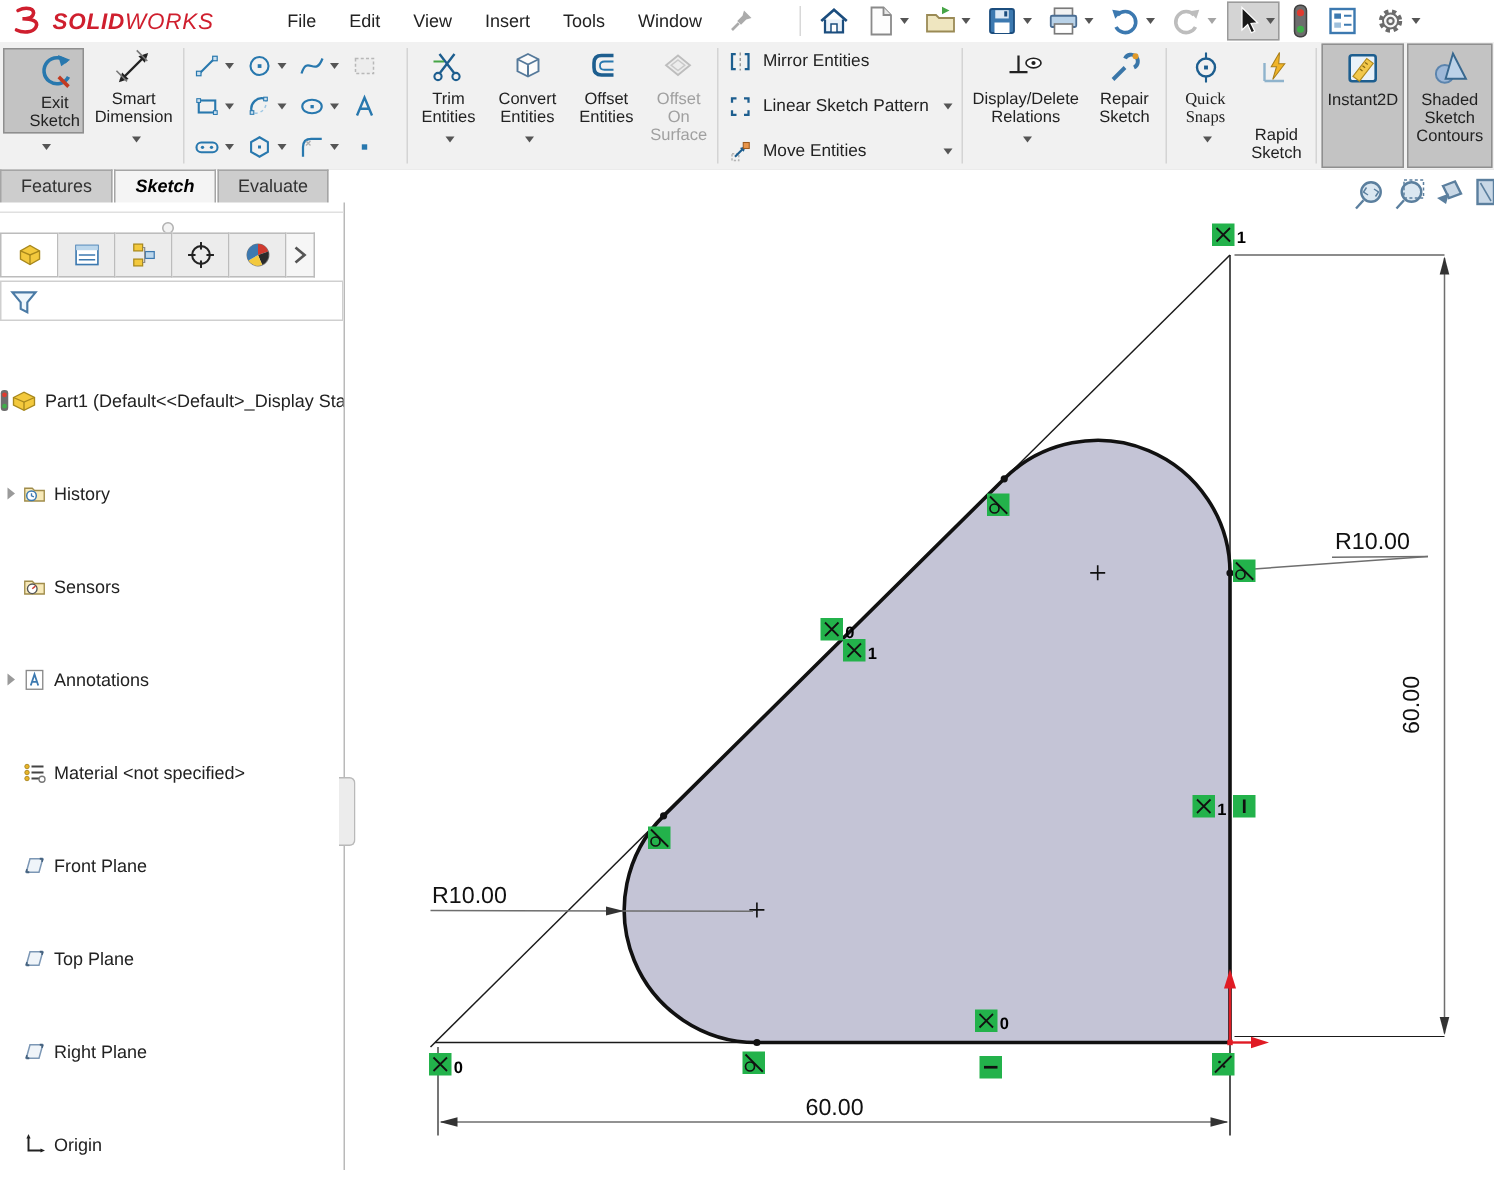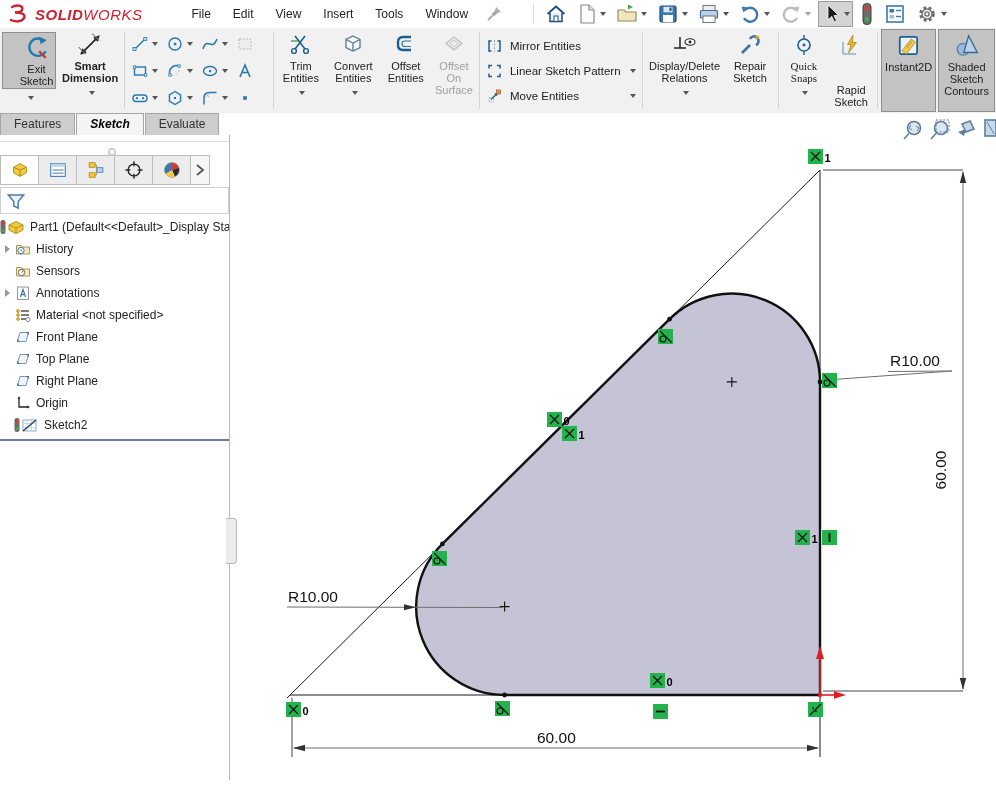--- a/index.html
+++ b/index.html
@@ -28,21 +28,21 @@
   .bigbtn{display:flex;flex-direction:column;align-items:center;justify-content:flex-start;
           padding:3px 3px 0 3px;margin:1px;text-align:center;line-height:12px;font-size:11px;}
   .bigbtn .lbl{margin-top:2px;white-space:normal;}
   .bigbtn .ico{height:26px;display:flex;align-items:center;}
   .bigbtn .arr{margin-top:3px;height:12px;display:flex;align-items:center;}
   .pressedbtn{background:#c3c3c3;border:1px solid #8f8f8f;}
   .disabled .lbl{color:#a0a0a0;}
   #entgrid{display:grid;grid-template-columns:repeat(4,35px);grid-template-rows:repeat(3,27px);
            align-content:center;margin:0 2px;}
   .gcell{display:flex;align-items:center;justify-content:flex-start;padding-left:2px;}
-  #rowgroup{display:flex;flex-direction:column;justify-content:center;margin:0 4px;width:172px;}
+  #rowgroup{display:flex;flex-direction:column;justify-content:space-between;margin:0 4px;width:172px;}
   .rowbtn{display:flex;align-items:center;height:25px;font-size:11.5px;}
   .rowbtn .rlbl{margin-left:7px;flex:1;text-align:left;}
   
   #tabstrip{position:absolute;left:0;top:113px;width:996px;height:22px;background:#fff;}
   #tabs{display:flex;height:22px;}
   .tab{padding:3px 13px 0 13px;height:19px;background:#cdcdcd;border:1px solid #a5a5a5;border-bottom:none;
        margin-right:1px;color:#333;}
   .tab.active{background:#f4f4f4;font-weight:bold;color:#000;font-style:italic;}
   
   #panel{position:absolute;left:0;top:135px;width:229px;height:657px;background:#fff;
@@ -51,21 +51,21 @@
   #panel-split .dot{position:absolute;left:108px;top:6px;width:6px;height:6px;border-radius:50%;
                     border:1px solid #b0b0b0;background:#f3f3f3;}
   #ptabs{position:absolute;left:0;top:20px;width:229px;height:30px;display:flex;}
   .ptab{width:37px;height:28px;border:1px solid #bcbcbc;border-left:none;background:#ececec;
         display:flex;align-items:center;justify-content:center;}
   .ptab:first-child{border-left:1px solid #bcbcbc;background:#fff;}
   .ptab.more{width:18px;background:#f6f6f6;}
   #filterbox{position:absolute;left:0;top:52px;width:227px;height:25px;border:1px solid #cfcfcf;
              background:#fff;display:flex;align-items:center;}
   #tree{position:absolute;left:0;top:81px;width:229px;}
-  .trow{height:22px;display:flex;align-items:center;white-space:nowrap;overflow:hidden;}
+  .trow{height:22px;display:flex;align-items:center;white-space:nowrap;overflow:hidden;margin-top:40px;}
   .trow .exp{width:14px;display:flex;justify-content:center;}
   .expgl{width:0;height:0;border-top:4px solid transparent;border-bottom:4px solid transparent;
          border-left:5px solid #9a9a9a;}
   .trow .ticon{width:18px;display:flex;justify-content:center;margin-right:4px;}
   #rollback{height:2px;background:#6e7b9e;margin-top:3px;width:229px;}
   #panel-handle{position:absolute;left:226px;top:383px;width:10px;height:44px;background:#ececec;
                 border:1px solid #b9b9b9;border-left:none;border-radius:0 4px 4px 0;}
   
   #gfx{position:absolute;left:230px;top:113px;width:766px;height:679px;}
   svg text{font-family:"Liberation Sans",sans-serif;}
@@ -195,21 +195,21 @@
             <line x1="14" y1="15" x2="20" y2="21" stroke="#c23b22" stroke-width="2.2"></line>
           </svg>
         </div>
         <div class="lbl">Exit Sketch</div>
       </div>
       <div class="arr">
           <span class="caret"></span>
         </div>
     </div>
 
-    <div class="bigbtn" style="width:62px;font-weight:bold;">
+    <div class="bigbtn" style="width:62px;">
       <div class="ico">
         <svg width="26" height="26" viewBox="0 0 24 24">
           <line x1="4" y1="20" x2="20" y2="4" stroke="#222" stroke-width="1.5"></line>
           <polygon points="3,21 9,19 5,15" fill="#222"></polygon>
           <polygon points="21,3 15,5 19,9" fill="#222"></polygon>
           <line x1="1.5" y1="14" x2="8" y2="20.5" stroke="#777" stroke-width="1"></line>
           <line x1="14" y1="1.5" x2="20.5" y2="8" stroke="#777" stroke-width="1"></line>
         </svg>
       </div>
       <div class="lbl">Smart Dimension</div>

